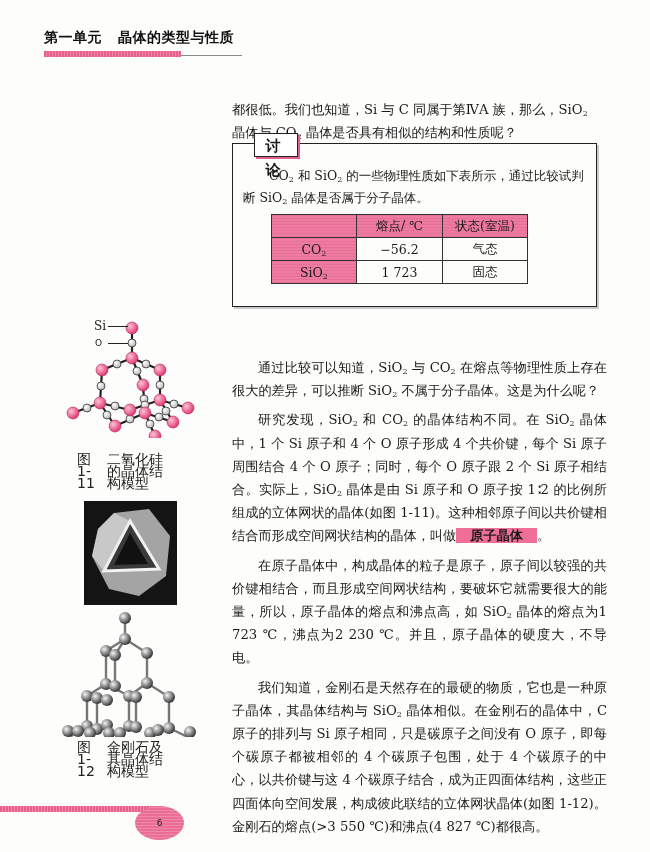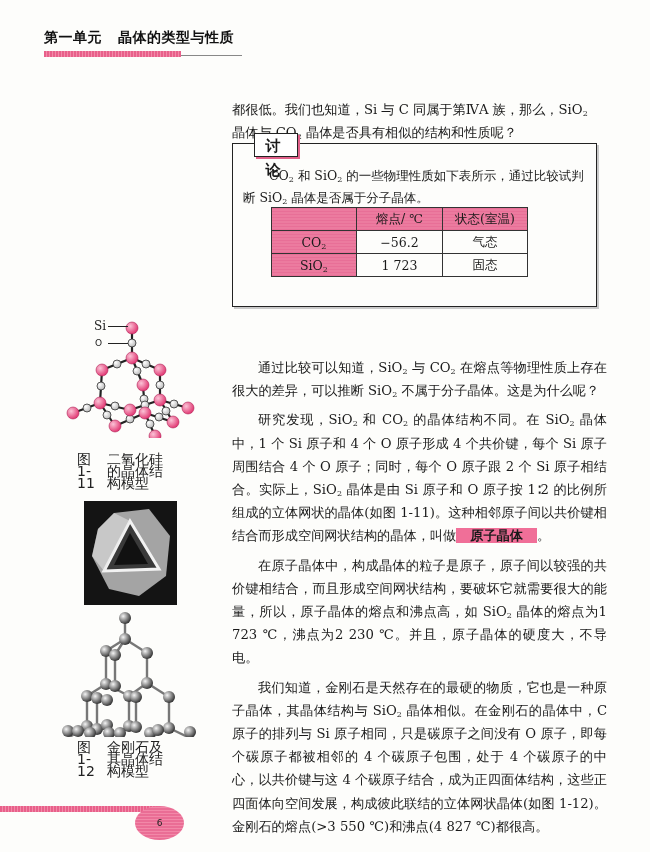--- a/index.html
+++ b/index.html
@@ -11,21 +11,21 @@
   .para{position:absolute;left:232px;width:375px;font-size:13.2px;line-height:23.2px;text-align:justify;margin-top:36px;}
   .para p{margin:0;}
   .indent{text-indent:26px;}
   sub{font-size:8px;vertical-align:-2px;line-height:0;}
   .hl{background:#f06f98;font-weight:bold;padding:0 14px;}
   
   .disc{position:absolute;left:232px;top:143px;width:363px;height:162px;border:1.5px solid #222;box-shadow:2px 2px 0 #c9c9c9;background:#fdfdfb;}
   .disc-tab{position:absolute;left:254px;top:133px;width:44px;height:24px;border:1.5px solid #222;background:#fff;box-shadow:2px 2px 0 #e06089;font-family:"DejaVu Sans","Liberation Sans",sans-serif;font-weight:bold;font-size:15px;text-align:center;line-height:24px;letter-spacing:14px;padding-left:8px;box-sizing:border-box;}
   .disc-text{position:absolute;left:243px;top:165px;width:350px;font-size:12.5px;line-height:22px;}
   .disc-text p{margin:0;}
-  table.props{position:absolute;left:271px;top:207px;border-collapse:collapse;font-size:12.5px;}
+  table.props{position:absolute;left:271px;top:214px;border-collapse:collapse;font-size:12.5px;}
   table.props td{border:1.2px solid #333;height:22px;text-align:center;padding:0;}
   .pink{background:repeating-linear-gradient(0deg,#e86f97 0 2px,#ef86a6 2px 3px);}
   table.props td.c0{width:84px;}
   table.props td.c1{width:85px;}
   table.props td.c2{width:84px;}
   
   .fig{position:absolute;}
   .caption{position:absolute;font-family:"DejaVu Sans","Liberation Sans",sans-serif;font-size:14px;line-height:12px;color:#222;}
   .caption .num{display:inline-block;width:30px;}
   .caption .cont{display:inline-block;vertical-align:top;width:60px;}

